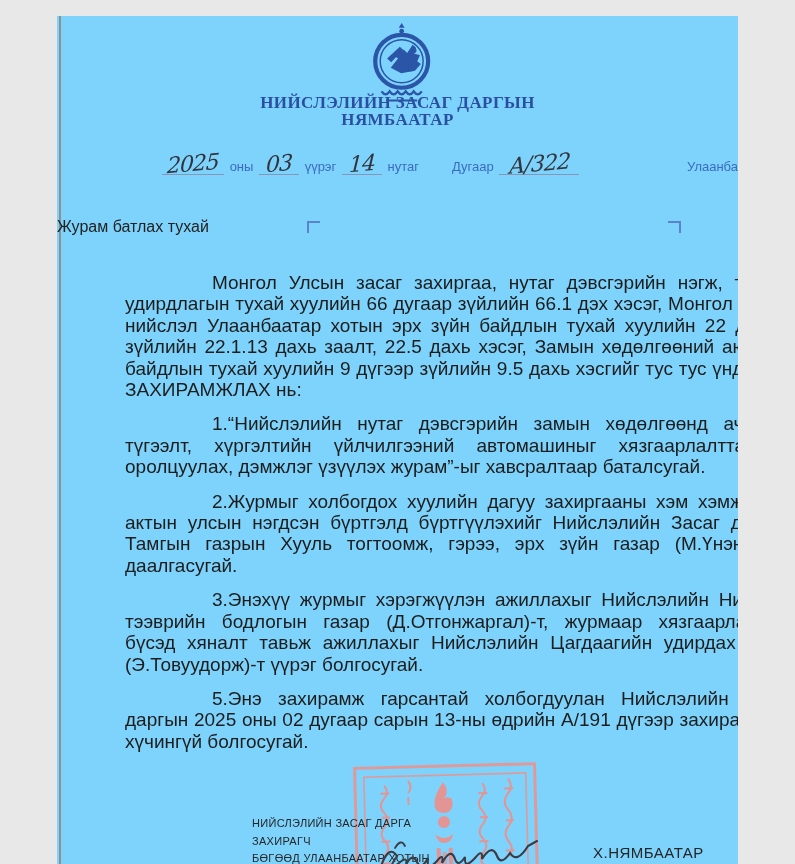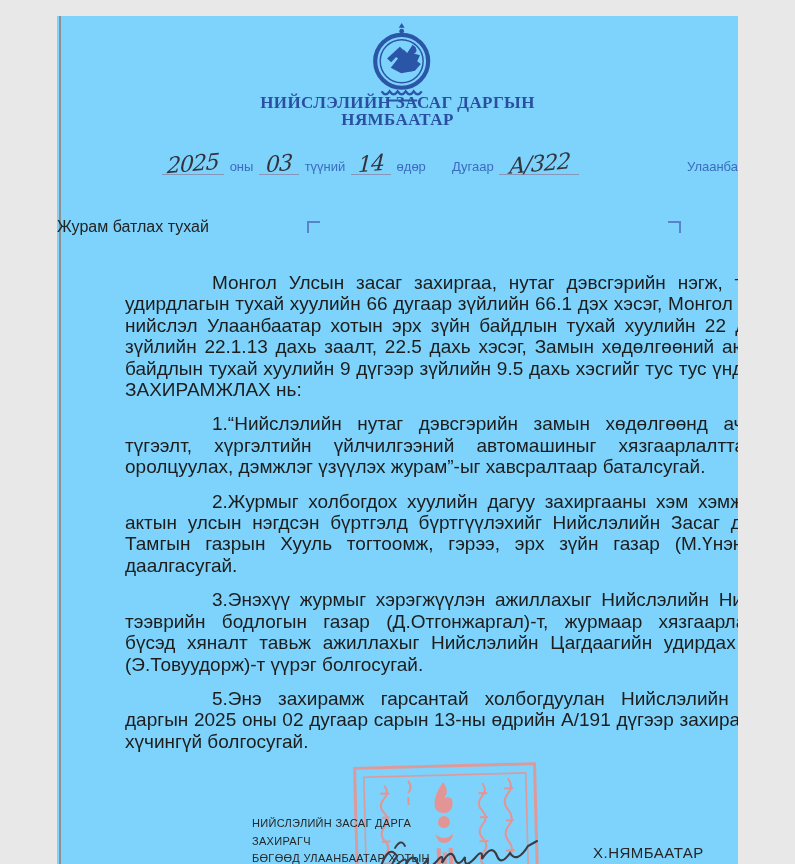--- a/index.html
+++ b/index.html
@@ -101,23 +101,23 @@
   <div class="org-title">
     <div>НИЙСЛЭЛИЙН ЗАСАГ ДАРГЫН</div>
     <div>НЯМБААТАР</div>
   </div>
 
   <div class="date-row">
     <div class="date-left">
       <span class="blank"><span class="hw hw-num">2025</span></span>
       <span>оны</span>
       <span class="blank"><span class="hw hw-num">03</span></span>
-      <span>түүний</span>
+      <span>үүрэг</span>
       <span class="blank"><span class="hw hw-num">14</span></span>
-      <span>өдөр</span>
+      <span>нутаг</span>
     </div>
     <div class="date-number">
       <span>Дугаар</span>
       <span class="blank" style="min-width:70px;"><span class="hw hw-num">А/322</span></span>
     </div>
     <div class="date-city">Улаанбаатар хот</div>
   </div>
 
   <div class="subject-row">
     <span class="bracket bracket-left"></span>

